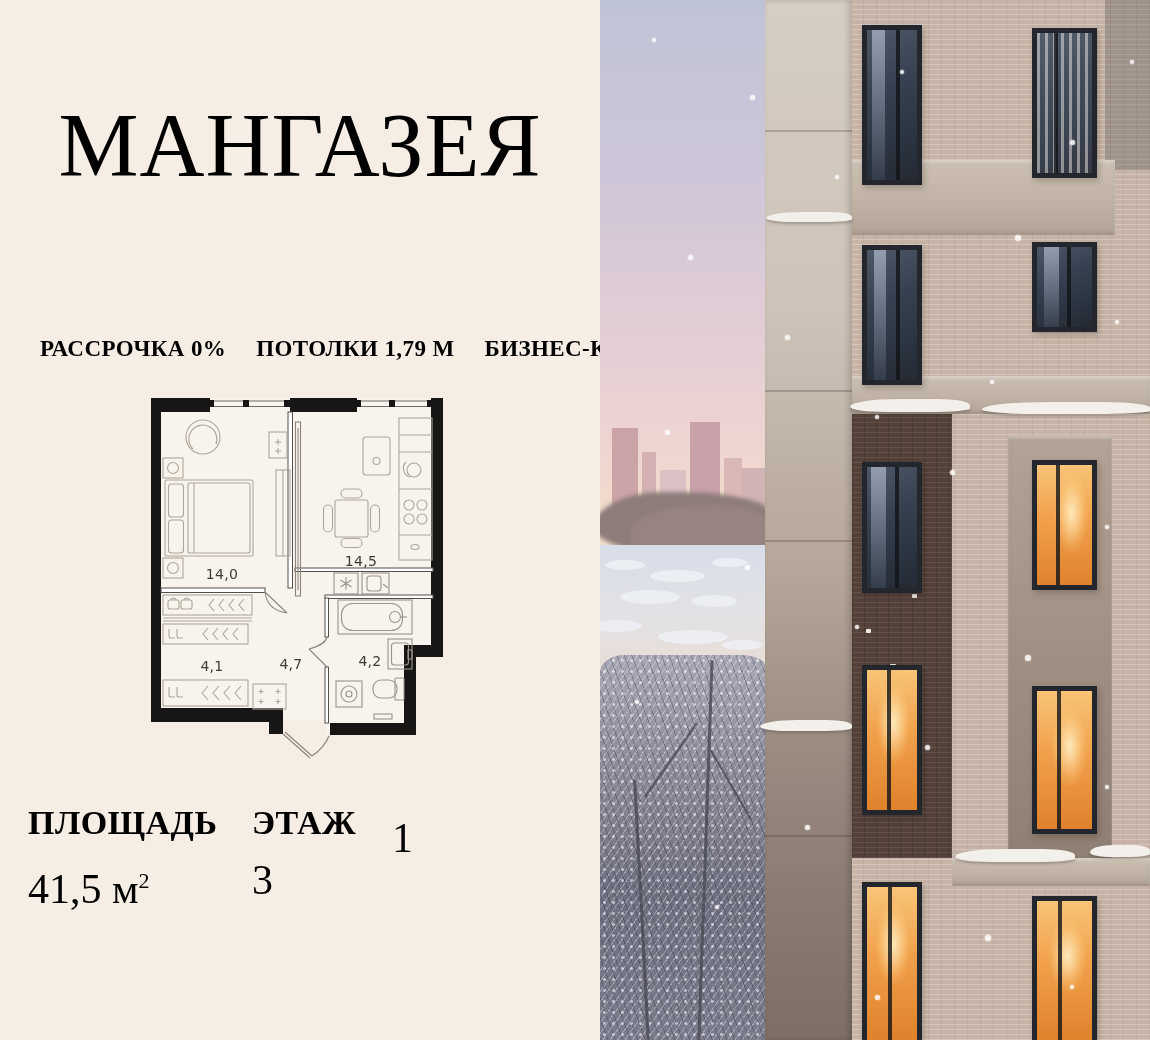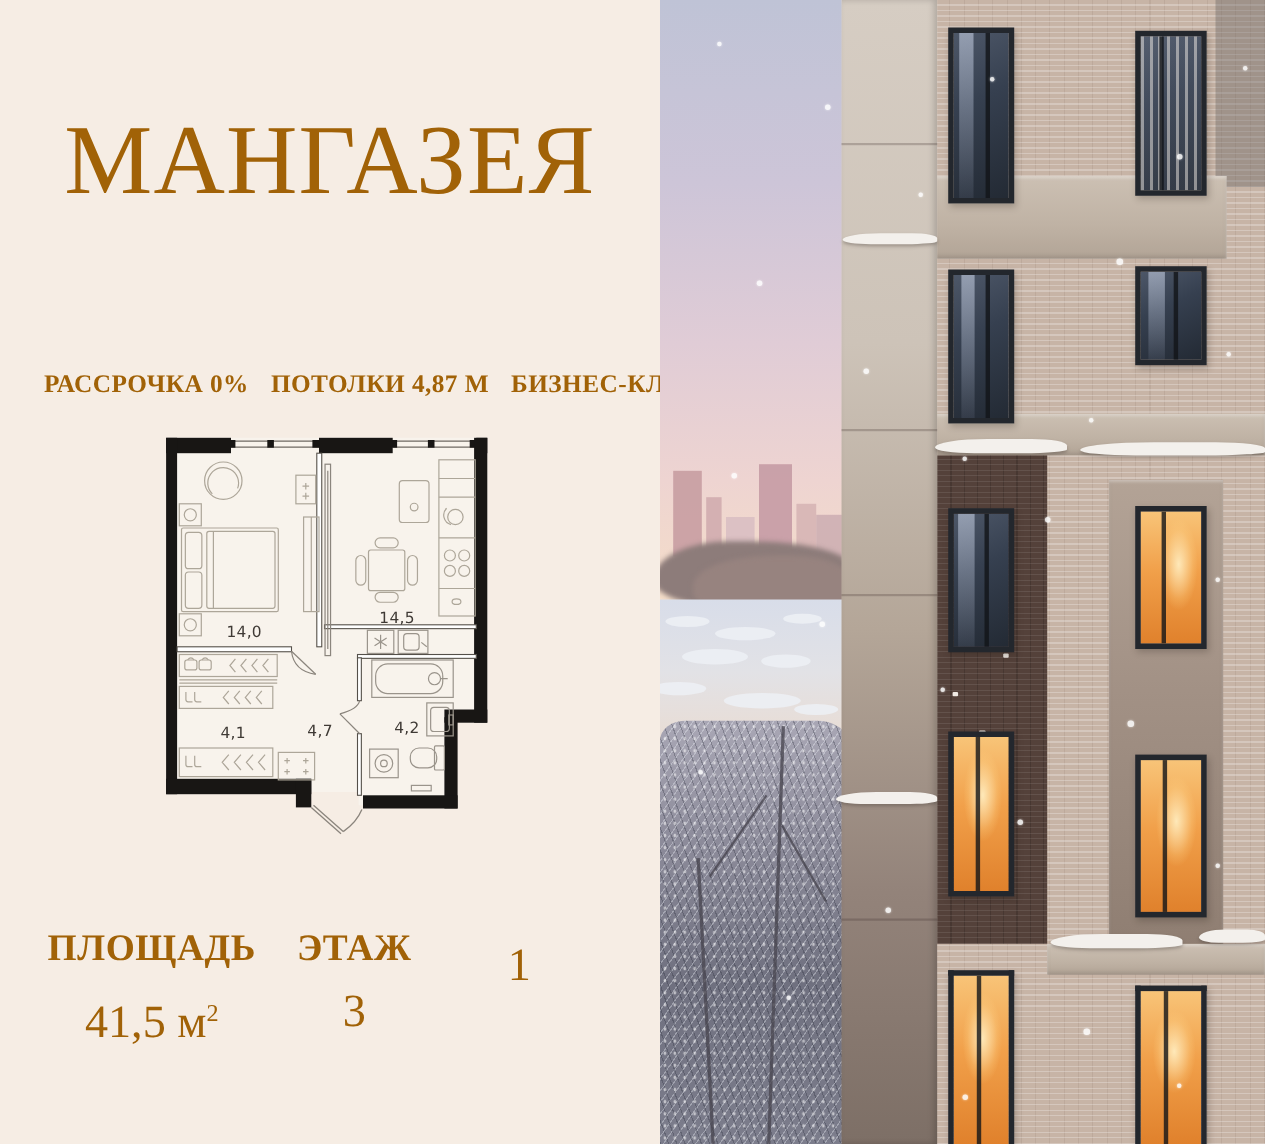--- a/index.html
+++ b/index.html
@@ -1,26 +1,26 @@
 <!DOCTYPE html>
 <html><head>
 <meta charset="utf-8">
 <style>
   html,body{margin:0;padding:0;background:#e8e0d6;}
   .canvas{position:relative;width:1150px;height:1040px;background:#f6ede4;overflow:hidden;
-          font-family:"Liberation Serif",serif;color:#a16207;}
+          font-family:"Liberation Serif",serif;color:#000000;}
   
   .left-panel{position:absolute;left:0;top:0;width:600px;height:1040px;}
   .title{position:absolute;top:94px;left:0;width:600px;text-align:center;
          font-size:90px;line-height:1.16;letter-spacing:1px;font-weight:400;white-space:nowrap;}
-  .features{position:absolute;top:336px;left:40px;width:560px;display:flex;gap:20px;
+  .features{position:absolute;top:336px;left:40px;width:560px;display:flex;gap:30px;
             font-weight:700;font-size:23px;letter-spacing:.4px;white-space:nowrap;}
   .plan-wrap{position:absolute;left:148px;top:392px;width:300px;height:400px;text-align:right;}
   .stats{position:absolute;left:0;top:802px;width:600px;height:110px;}
-  .stat{position:absolute;text-align:center;margin-top:40px;}
+  .stat{position:absolute;text-align:left;}
   .stat .lbl{font-size:34px;font-weight:700;letter-spacing:.5px;line-height:42px;}
   .stat .val{font-size:42px;font-weight:400;line-height:69px;margin-top:2px;}
   .stat .val sup{font-size:22px;vertical-align:super;}
   .stat1{left:28px;width:220px;} .stat2{left:252px;width:140px;} .stat3{left:392px;width:160px;}
   
   .photo{position:absolute;left:600px;top:0;width:550px;height:1040px;overflow:hidden;
          background:linear-gradient(180deg,#bfc3d6 0%,#cdc5d8 16%,#e0ccd6 30%,#eed4d1 42%,
                     #f4ddc9 52%,#f5e2d1 62%,#efdcd0 75%,#e9d6cc 100%);}
   .tower{position:absolute;filter:blur(.6px);opacity:.92;}
   .treeline{position:absolute;filter:blur(2.2px);}
@@ -71,21 +71,21 @@
 <div class="canvas">
 
   <div class="left-panel">
 
     <h1 class="title" style="margin:0;">
       <span>МАНГАЗЕЯ</span><br>
     </h1>
 
     <div class="features">
       <span>РАССРОЧКА 0%</span>
-      <span>ПОТОЛКИ 4,87 М</span>
+      <span>ПОТОЛКИ 1,79 М</span>
       <span>БИЗНЕС-КЛАСС</span>
     </div>
 
     <div class="plan-wrap">
       <svg viewBox="0 0 300 400" width="300" height="400">
         <path d="M3,6 H295 V260 H264 V340 H178 V328 H3 Z" fill="#f8f3ec"></path>
 
         <g stroke="#6e6962" stroke-width="1.1">
           <line x1="62" y1="9" x2="142" y2="9"></line>
             <line x1="62" y1="14.5" x2="142" y2="14.5"></line>

